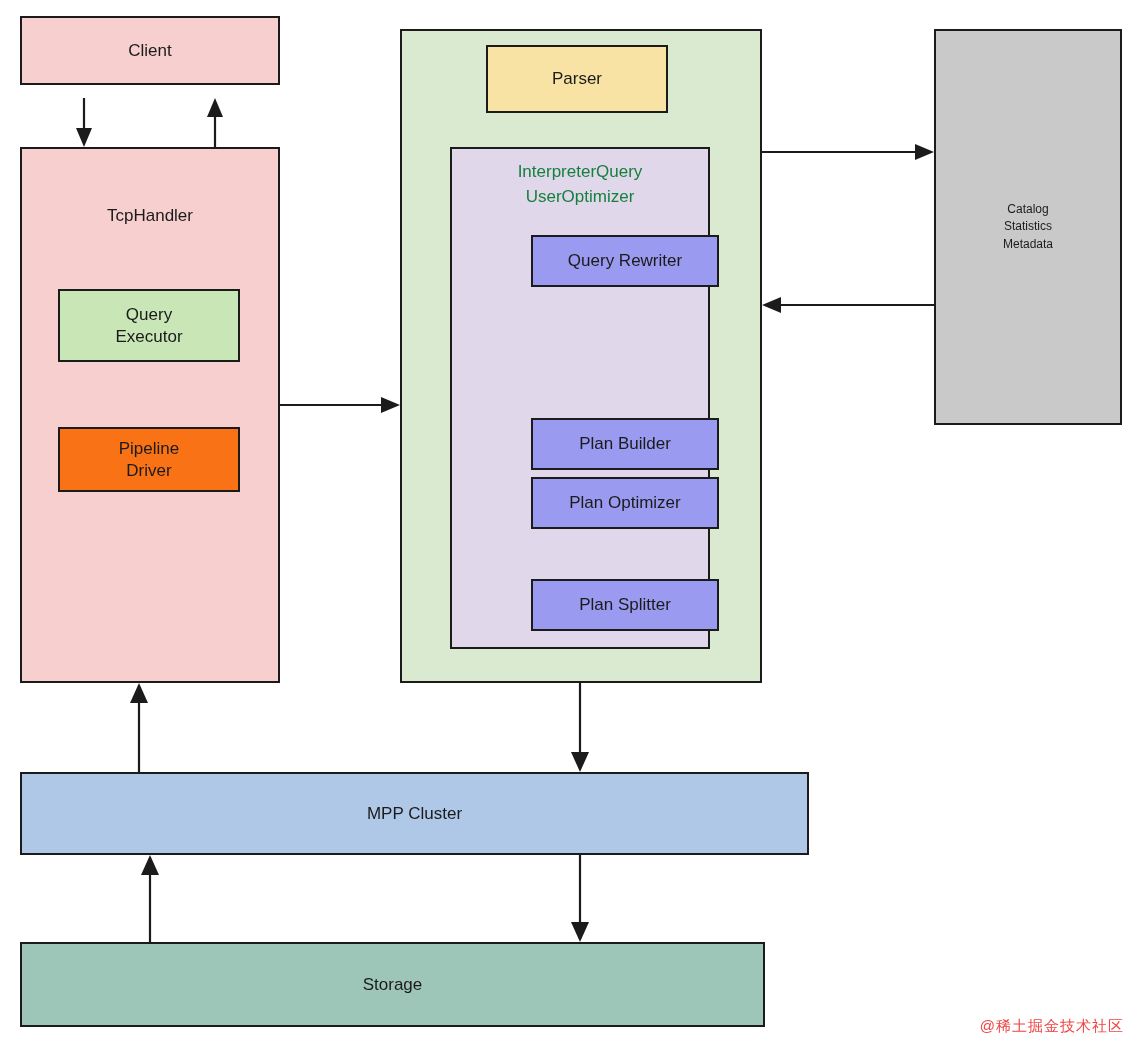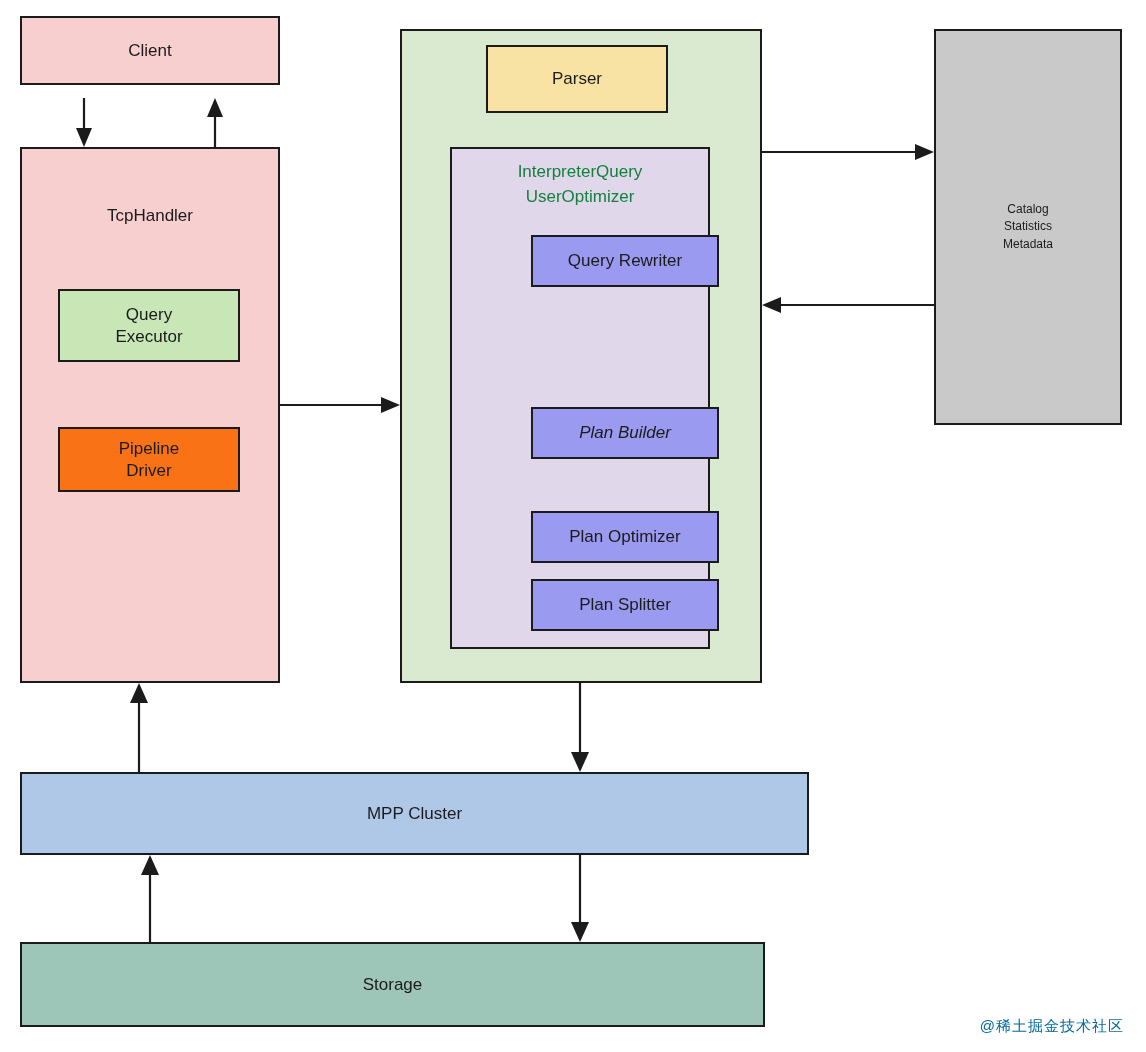--- a/index.html
+++ b/index.html
@@ -81,22 +81,22 @@
     white-space: pre-line;
   }
   .stage-box {
     left: 488px; width: 188px; height: 52px;
     background: #9a9af0;
     font-size: 17px;
     margin-left: 43px;
   }
   #stage-0 { top: 235px; }
   #stage-1 { top: 321px; }
-  #stage-2 { top: 407px; font-style: italic; }
-  #stage-3 { top: 511px; }
+  #stage-2 { top: 418px; }
+  #stage-3 { top: 477px; }
   #stage-4 { top: 579px; }
   
   #catalog-box {
     left: 934px; top: 29px; width: 188px; height: 396px;
     background: #c9c9c9;
     font-size: 12px;
     line-height: 1.45;
   }
   
   #mpp-box {
@@ -123,21 +123,21 @@
     fill: none;
   }
   .arrow-head {
     fill: #1b1b1b;
   }
   
   #watermark {
     position: absolute;
     right: 22px; bottom: 16px;
     font-size: 15px;
-    color: #0369a1;
+    color: #ef4444;
     letter-spacing: 1px;
     user-select: none;
   }
 </style>
 </head>
 <body>
 
 <div id="canvas">
 
   <svg class="arrow-svg" viewBox="0 0 1146 1052">

